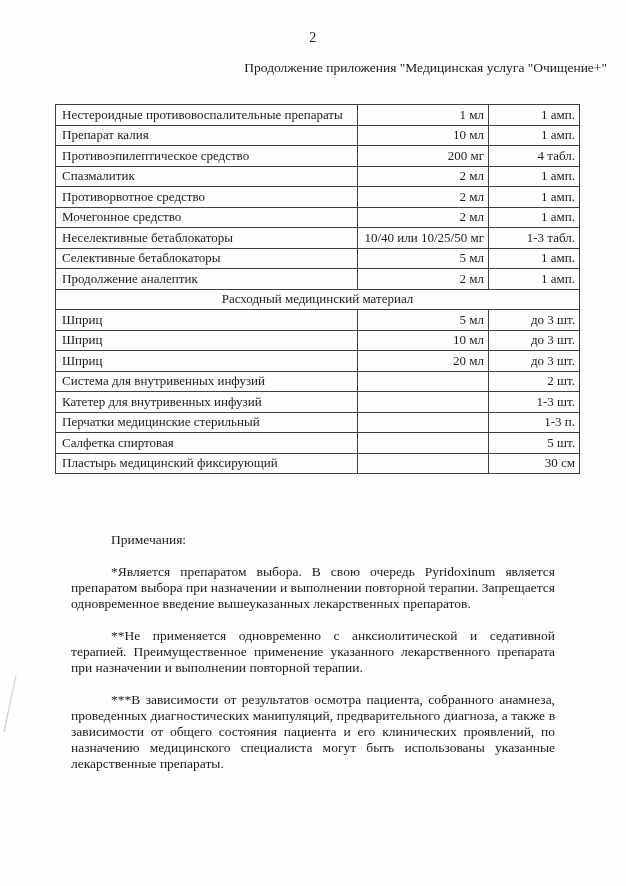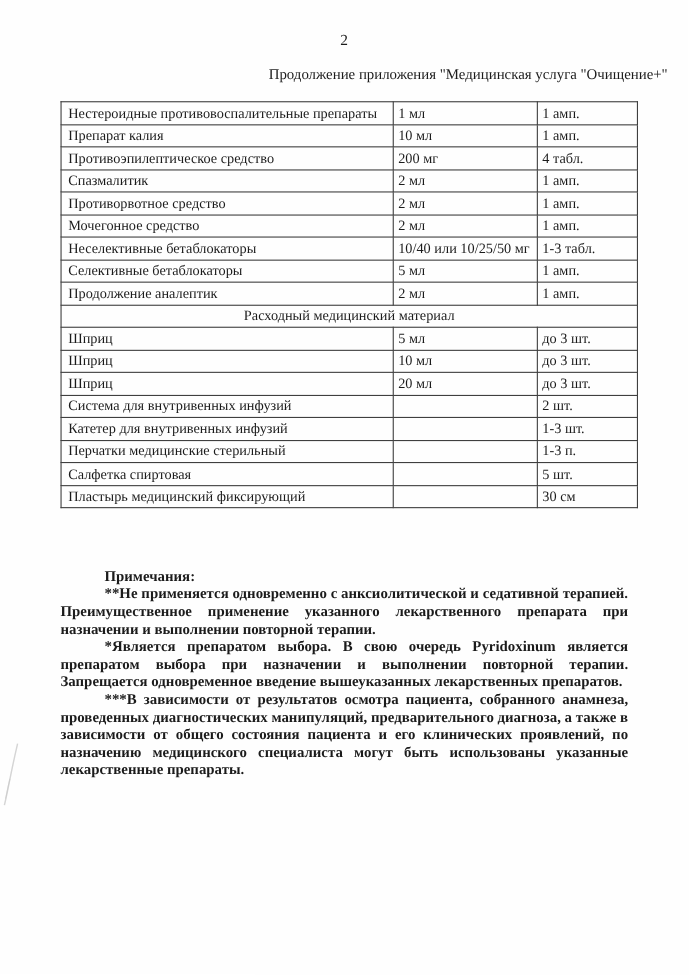--- a/index.html
+++ b/index.html
@@ -27,58 +27,57 @@
   }
   .doc-header {
     position: absolute;
     top: 60px;
     right: 19px;
     font-size: 13.5px;
     white-space: nowrap;
   }
   .supplies-table {
     position: absolute;
-    top: 92px;
+    top: 104px;
     left: 55px;
     width: 524px;
     border-collapse: collapse;
     table-layout: fixed;
     font-size: 13px;
   }
   .supplies-table td {
     border: 1px solid #3f3f3f;
     height: 19.5px;
     padding: 0 4px;
     overflow: hidden;
     white-space: nowrap;
   }
   .supplies-table td.name-cell {
     text-align: left;
     padding-left: 6px;
   }
   .supplies-table td.dose-cell,
   .supplies-table td.qty-cell {
-    text-align: left;
+    text-align: right;
   }
   .supplies-table td.section-cell {
     text-align: center;
   }
   .notes {
     position: absolute;
     top: 516px;
     left: 55px;
     width: 516px;
     font-size: 13.5px;
     line-height: 16px;
   }
   .notes p {
-    margin: 0;
+    margin: 16px;
     text-indent: 40px;
     text-align: justify;
-    font-weight: bold;
   }
   .notes p.notes-title {
     text-align: left;
   }
   .pencil-mark {
     position: absolute;
     left: 0;
     top: 648px;
     width: 30px;
     height: 100px;
@@ -187,22 +186,22 @@
         <tr>
           <td class="name-cell">Пластырь медицинский фиксирующий</td>
           <td class="dose-cell"></td>
           <td class="qty-cell">30 см</td>
         </tr>
       </tbody>
   </table>
 
   <div class="notes">
     <p class="notes-title">Примечания:</p>
+    <p>*Является препаратом выбора. В свою очередь Pyridoxinum является препаратом выбора при назначении и выполнении повторной терапии. Запрещается одновременное введение вышеуказанных лекарственных препаратов.</p>
     <p>**Не применяется одновременно с анксиолитической и седативной терапией. Преимущественное применение указанного лекарственного препарата при назначении и выполнении повторной терапии.</p>
-    <p>*Является препаратом выбора. В свою очередь Pyridoxinum является препаратом выбора при назначении и выполнении повторной терапии. Запрещается одновременное введение вышеуказанных лекарственных препаратов.</p>
     <p>***В зависимости от результатов осмотра пациента, собранного анамнеза, проведенных диагностических манипуляций, предварительного диагноза, а также в зависимости от общего состояния пациента и его клинических проявлений, по назначению медицинского специалиста могут быть использованы указанные лекарственные препараты.</p>
   </div>
 
   <svg class="pencil-mark" viewBox="0 0 30 100" xmlns="http://www.w3.org/2000/svg">
     <path d="M4,84 C7,72 9,58 16,28" fill="none" stroke="#b9b9b9" stroke-width="1.3" opacity="0.6"></path>
     <path d="M5,78 C6,74 7,68 9,60" fill="none" stroke="#c6c6c6" stroke-width="1" opacity="0.5"></path>
   </svg>
 
 </div>
 

